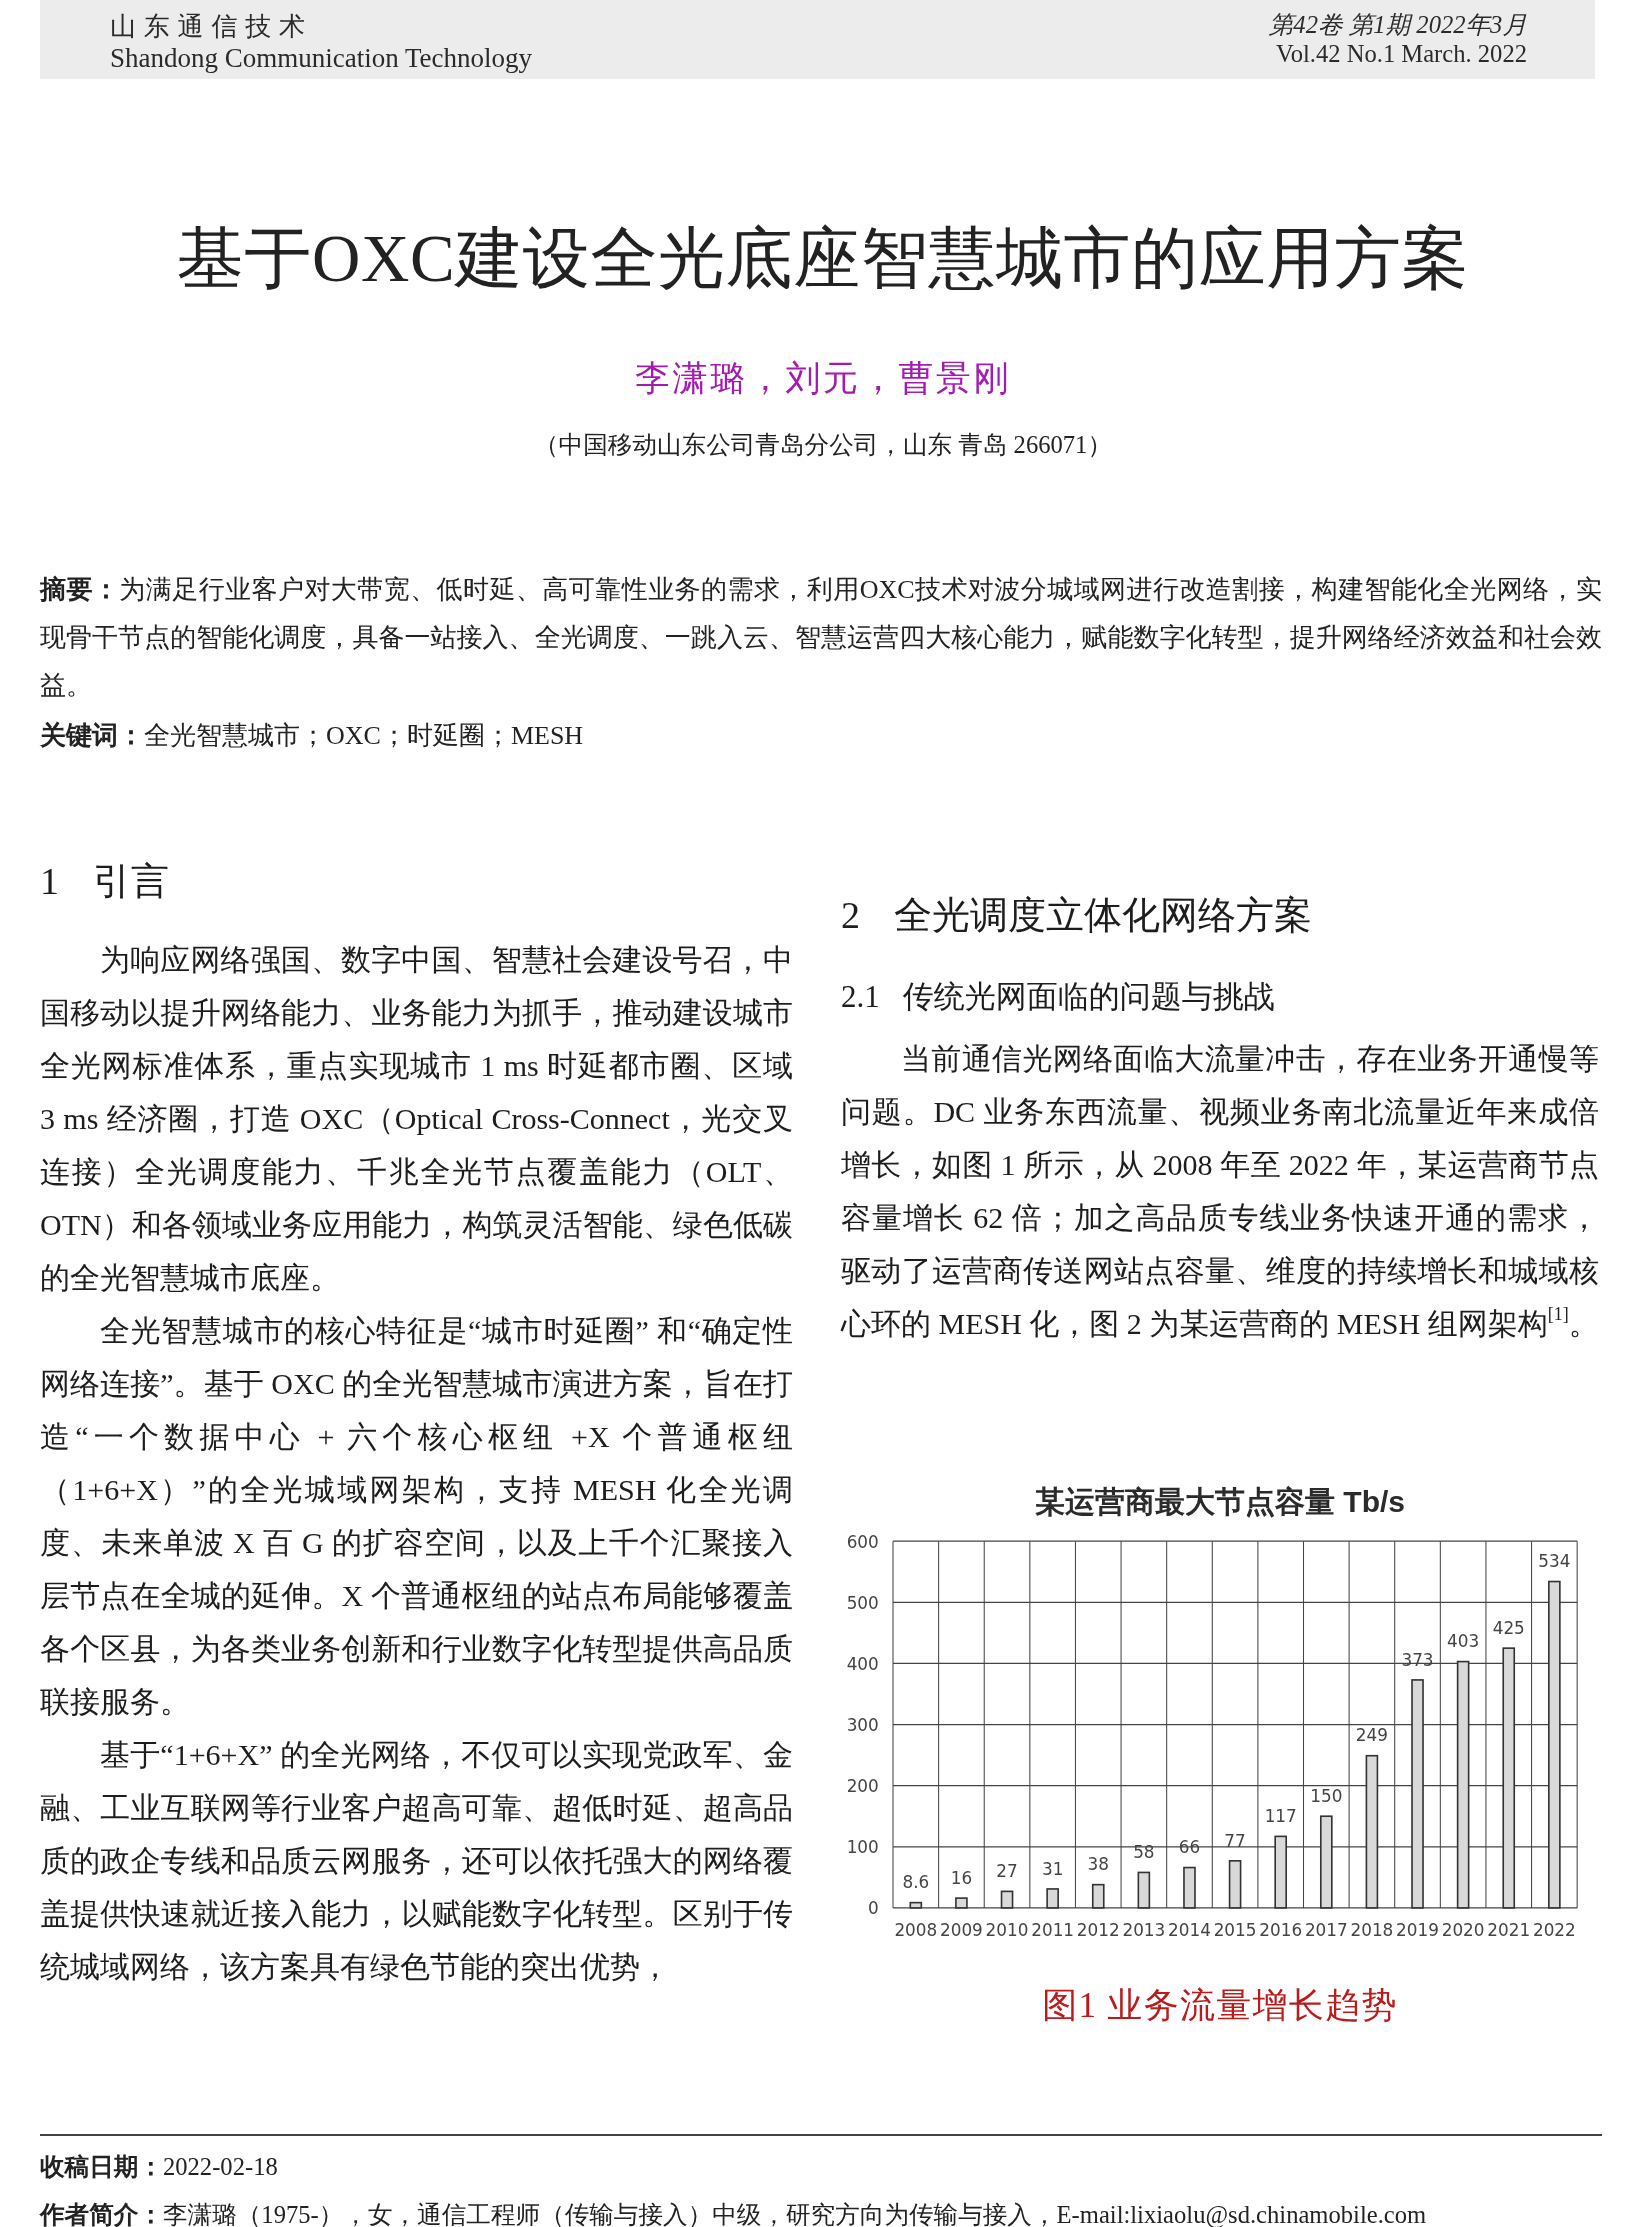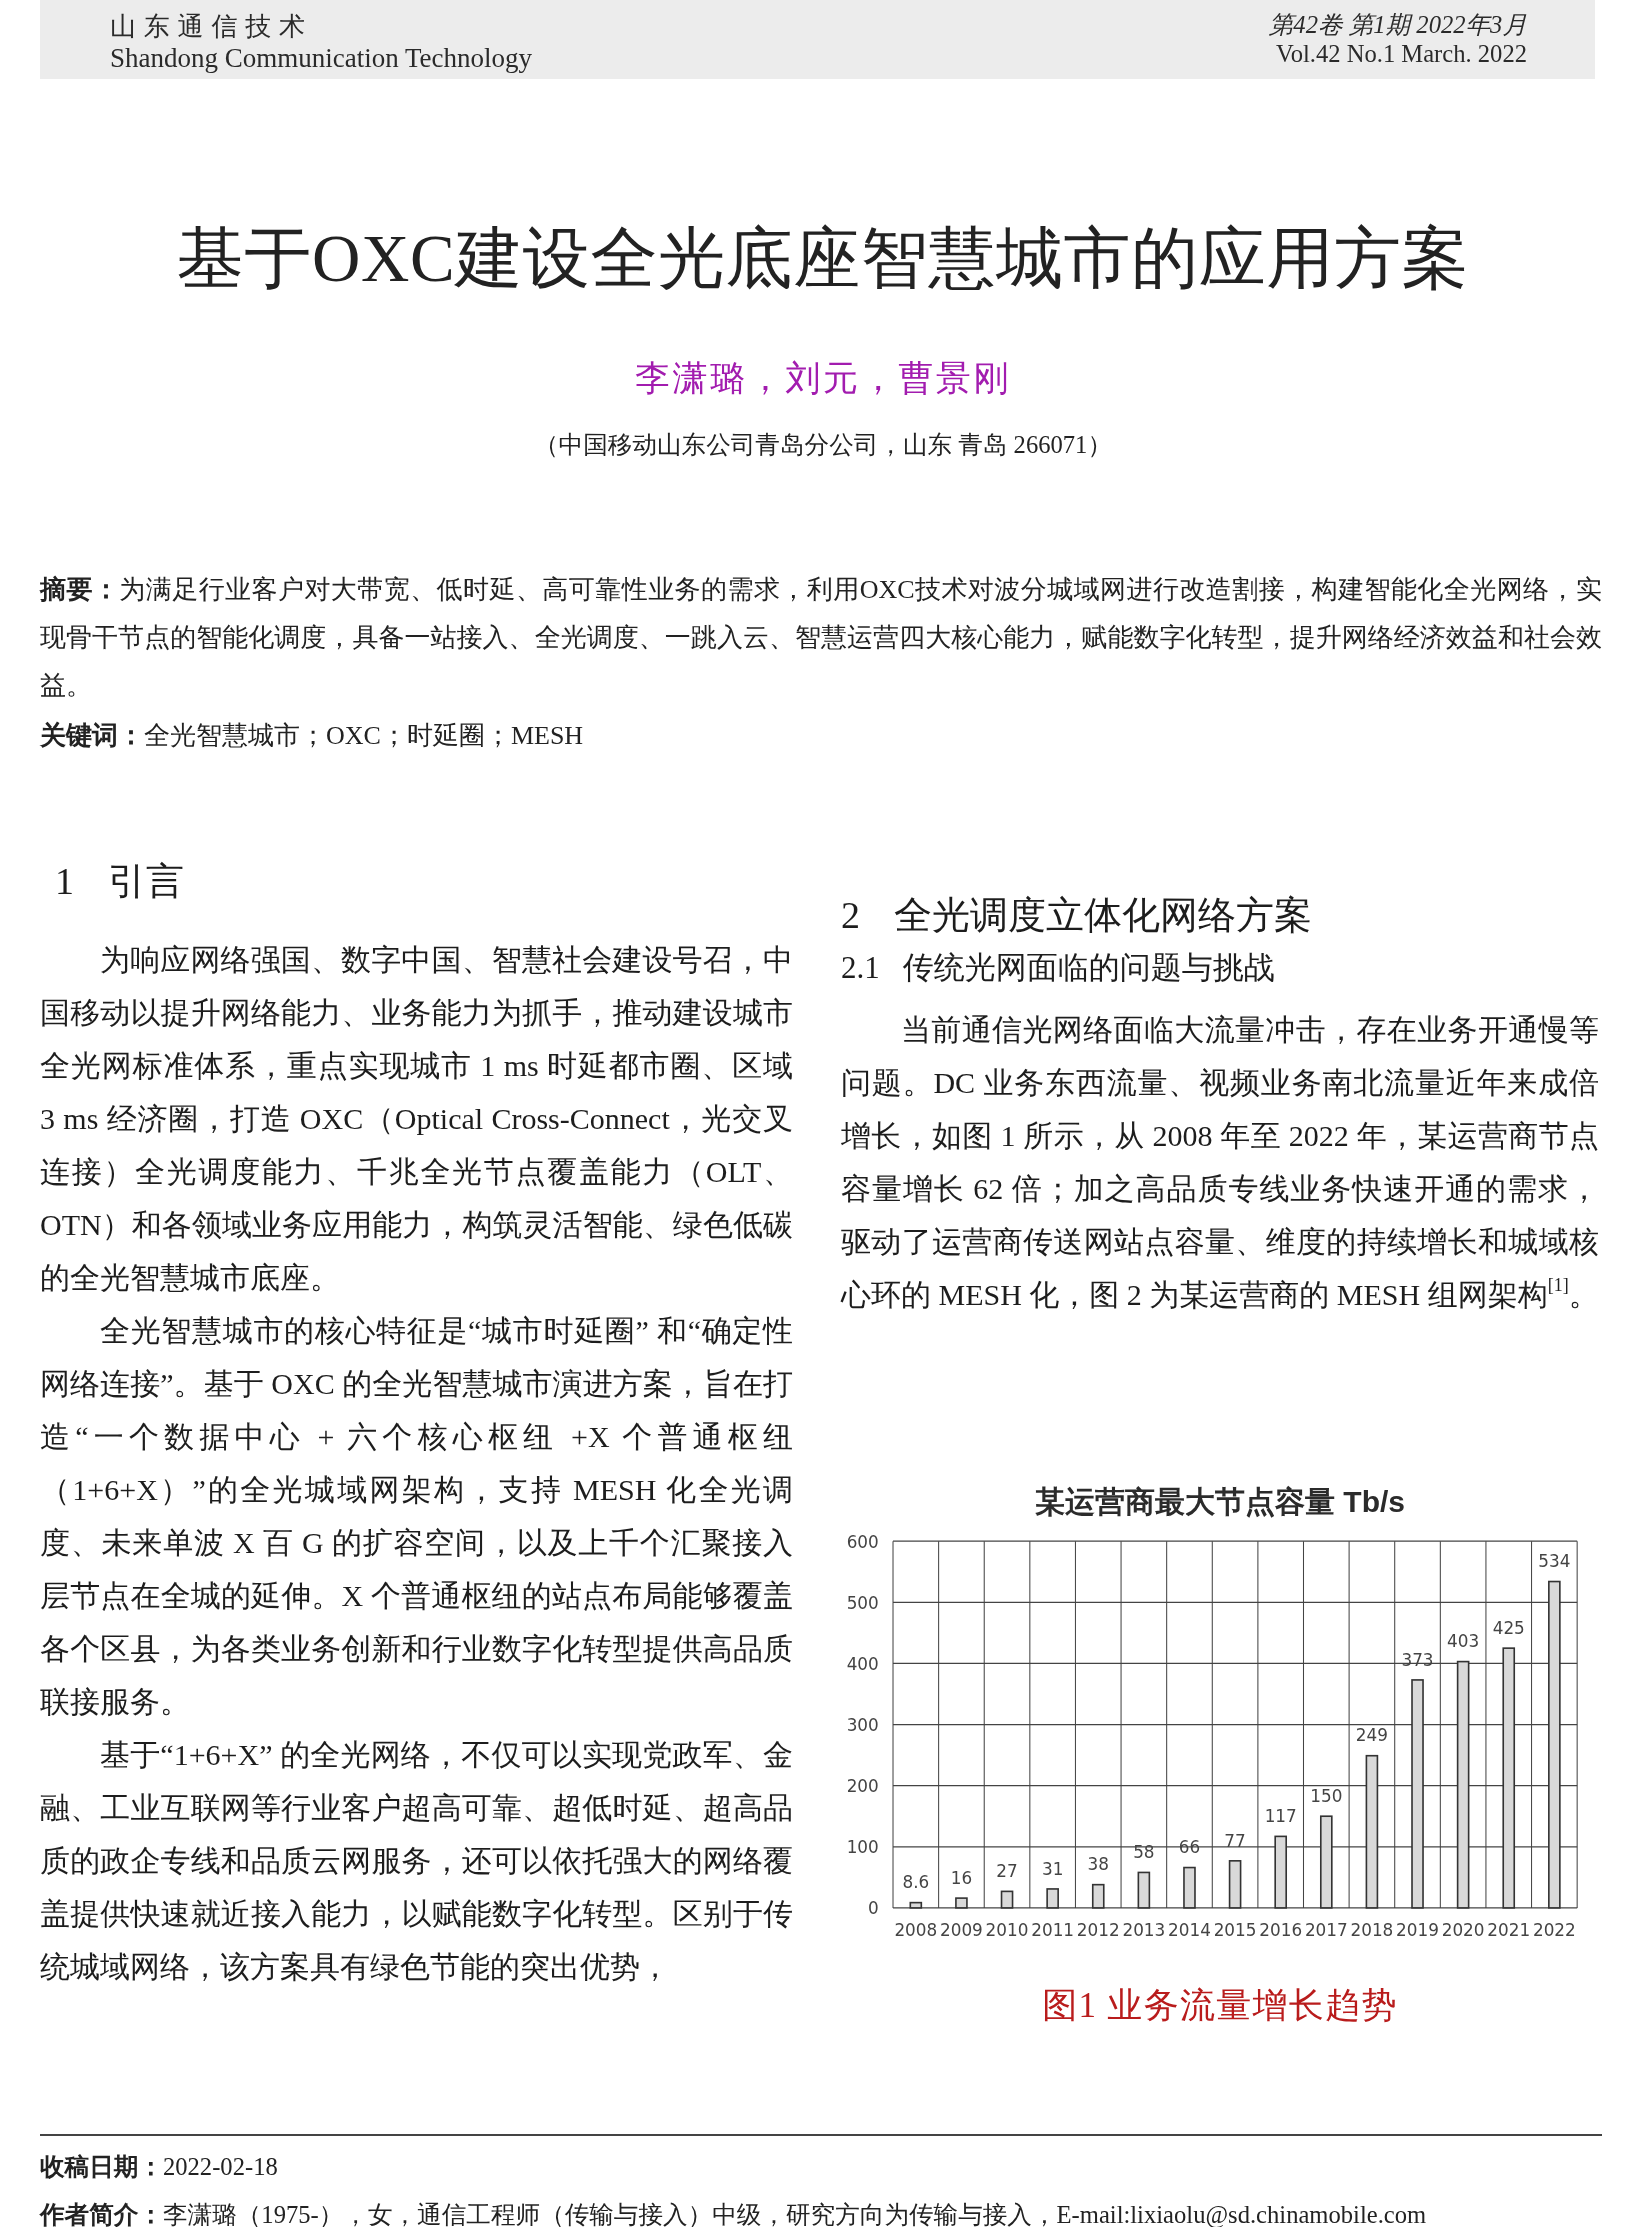--- a/index.html
+++ b/index.html
@@ -85,33 +85,33 @@
 <div class="abs affil">（中国移动山东公司青岛分公司，山东  青岛  266071）</div>
 
 <div class="abs abstract">
   <span class="lbl">摘要：</span><span>为满足行业客户对大带宽、低时延、高可靠性业务的需求，利用OXC技术对波分城域网进行改造割接，构建智能化全光网络，实现骨干节点的智能化调度，具备一站接入、全光调度、一跳入云、智慧运营四大核心能力，赋能数字化转型，提升网络经济效益和社会效益。</span>
 </div>
 <div class="abs keywords">
   <span class="lbl">关键词：</span><span>全光智慧城市；OXC；时延圈；MESH</span>
 </div>
 
 <div class="col col-left">
-  <div class="h1" style="margin-bottom:26px;margin-left:15px;">
+  <div class="h1" style="margin-bottom:26px;">
     <span class="num">1</span><span>引言</span>
   </div>
   <p>为响应网络强国、数字中国、智慧社会建设号召，中国移动以提升网络能力、业务能力为抓手，推动建设城市全光网标准体系，重点实现城市 1 ms 时延都市圈、区域 3 ms 经济圈，打造 OXC（Optical Cross-Connect，光交叉连接）全光调度能力、千兆全光节点覆盖能力（OLT、OTN）和各领域业务应用能力，构筑灵活智能、绿色低碳的全光智慧城市底座。</p>
   <p>全光智慧城市的核心特征是“城市时延圈” 和“确定性网络连接”。基于 OXC 的全光智慧城市演进方案，旨在打造“一个数据中心 + 六个核心枢纽 +X 个普通枢纽（1+6+X）”的全光城域网架构，支持 MESH 化全光调度、未来单波 X 百 G 的扩容空间，以及上千个汇聚接入层节点在全城的延伸。X 个普通枢纽的站点布局能够覆盖各个区县，为各类业务创新和行业数字化转型提供高品质联接服务。</p>
   <p>基于“1+6+X” 的全光网络，不仅可以实现党政军、金融、工业互联网等行业客户超高可靠、超低时延、超高品质的政企专线和品质云网服务，还可以依托强大的网络覆盖提供快速就近接入能力，以赋能数字化转型。区别于传统城域网络，该方案具有绿色节能的突出优势，</p>
 </div>
 
 <div class="col col-right">
   <div class="h1" style="margin-top:32px;">
     <span class="num">2</span><span>全光调度立体化网络方案</span>
   </div>
-  <div class="h2" style="margin-top:1px; margin-bottom:9px;">
+  <div class="h2" style="margin-top:30px; margin-bottom:9px;">
     <span class="num">2.1</span><span>传统光网面临的问题与挑战</span>
   </div>
   <p><span>当前通信光网络面临大流量冲击，存在业务开通慢等问题。DC 业务东西流量、视频业务南北流量近年来成倍增长，如图 1 所示，从 2008 年至 2022 年，某运营商节点容量增长 62 倍；加之高品质专线业务快速开通的需求，驱动了运营商传送网站点容量、维度的持续增长和城域核心环的 MESH 化，图 2 为某运营商的 MESH 组网架构</span><sup>[1]</sup><span>。</span></p>
 </div>
 
 <div class="abs chart-title">某运营商最大节点容量 Tb/s</div>
 <svg class="chart-svg" width="758" height="441" viewBox="0 0 1170 680">
   <g id="grid">
       <line x1="88" x2="1144" y1="603" y2="603" stroke="#444" stroke-width="2"></line>
       <line x1="88" x2="1144" y1="508.6666666666667" y2="508.6666666666667" stroke="#444" stroke-width="2"></line>

